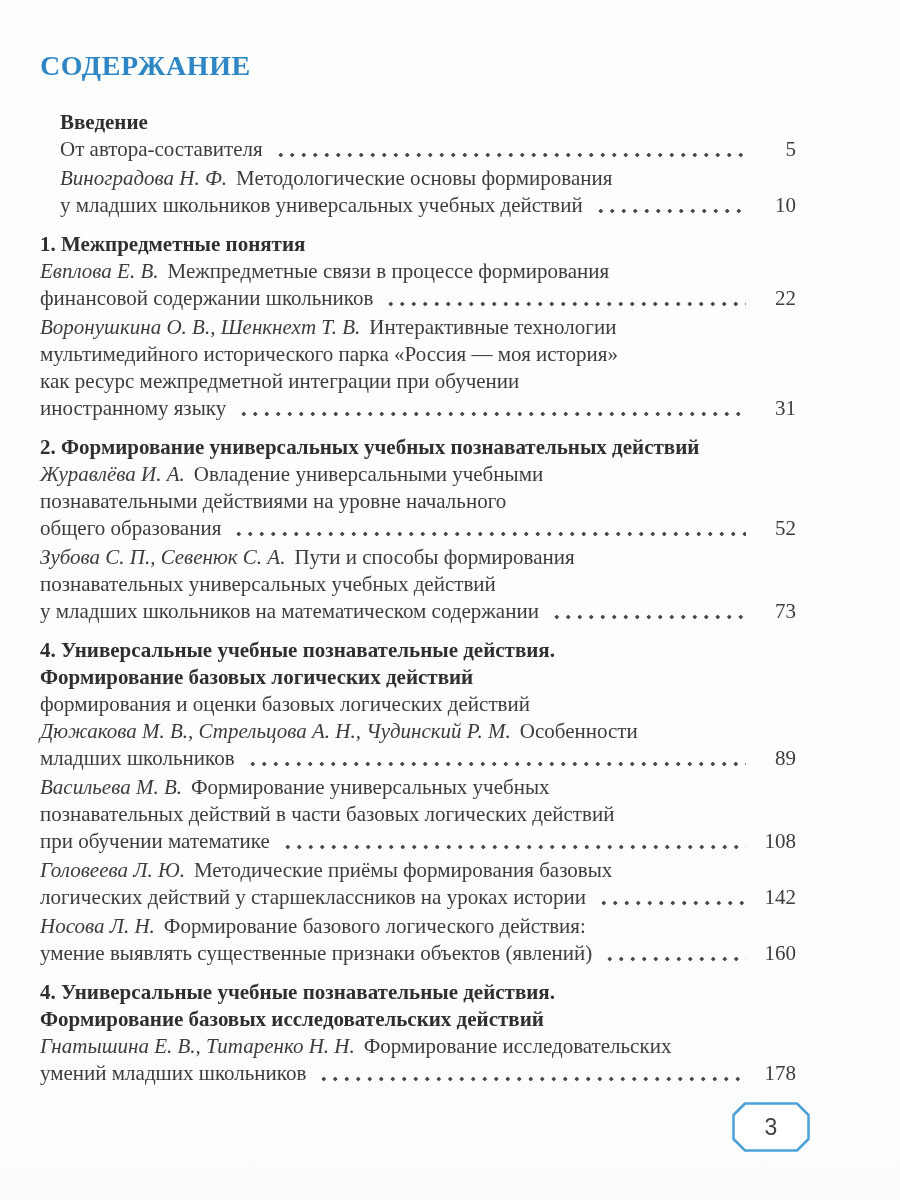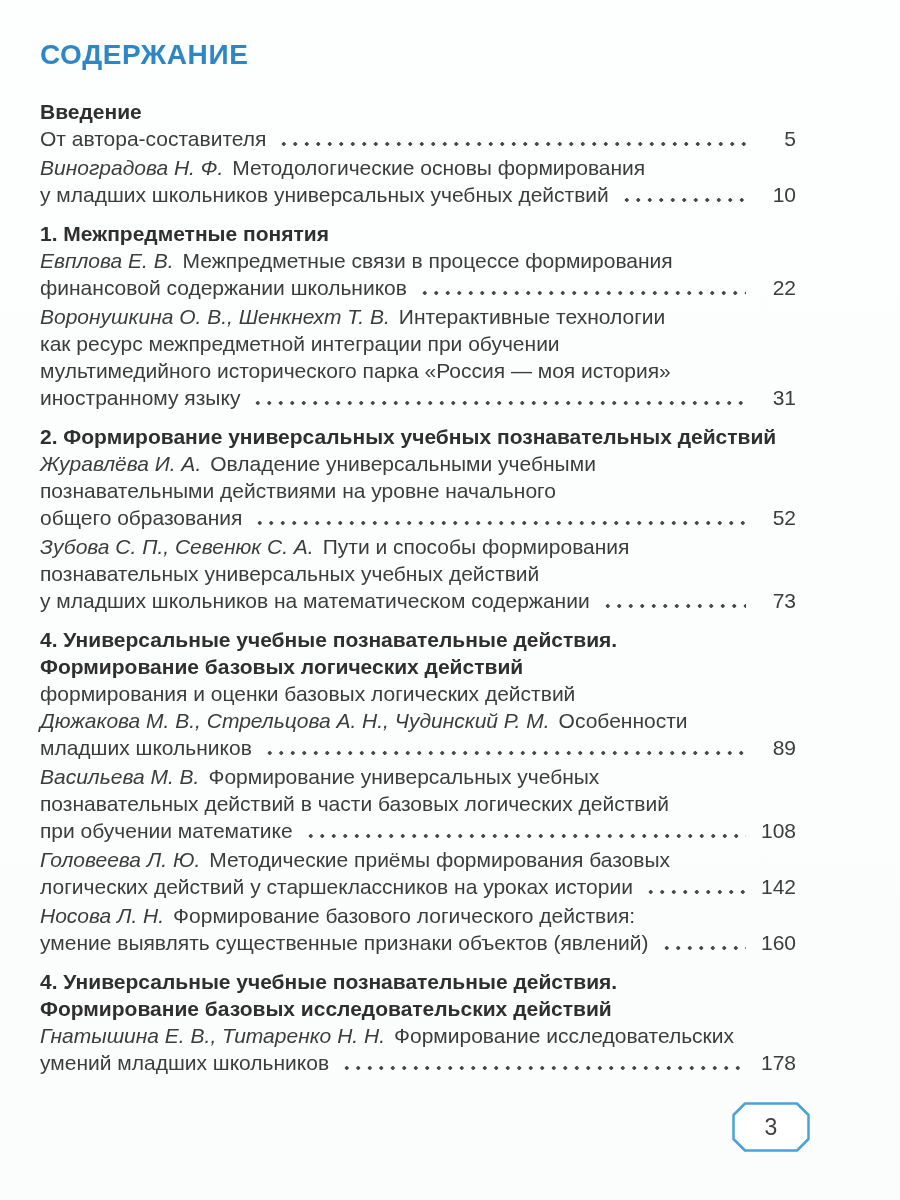--- a/index.html
+++ b/index.html
@@ -17,36 +17,38 @@
   }
   .scan-page {
     position: absolute;
     inset: 0;
     background:
       linear-gradient(180deg, #fdfefe 0%, #fcfdfd 60%, #fbfcfc 100%);
   }
   .toc {
     position: absolute;
     left: 40px;
-    top: 38px;
+    top: 49px;
     width: 756px;
+    font-family: Liberation Serif, serif;
   }
   .toc-title {
     margin: 0;
     font-size: 28px;
     font-weight: bold;
     letter-spacing: 0.6px;
     line-height: 34px;
     color: var(--accent-color, #2e86c5);
   }
   .toc-section {
     margin-top: 12px;
   }
   .toc-section:first-of-type {
     margin-top: 26px;
+    margin-left: 20px;
   }
   .section-heading {
     margin: 0;
     font-size: 21px;
     font-weight: bold;
     line-height: 27px;
     color: #2f2f2f;
     white-space: nowrap;
   }
   .toc-entry {
@@ -141,22 +143,22 @@
             <div class="toc-entry">
               <div class="entry-line"><span class="author">Евплова Е. В.</span><span class="line-text">Межпредметные связи в процессе формирования</span></div>
               <div class="entry-line with-page">
                 <span class="line-text">финансовой содержании школьников</span>
                 <span class="leader"></span>
                 <span class="page-num">22</span>
               </div>
             </div>
             <div class="toc-entry">
               <div class="entry-line"><span class="author">Воронушкина О. В., Шенкнехт Т. В.</span><span class="line-text">Интерактивные технологии</span></div>
+              <div class="entry-line"><span class="line-text">мультимедийного исторического парка «Россия — моя история»</span></div>
               <div class="entry-line"><span class="line-text">как ресурс межпредметной интеграции при обучении</span></div>
-              <div class="entry-line"><span class="line-text">мультимедийного исторического парка «Россия — моя история»</span></div>
               <div class="entry-line with-page">
                 <span class="line-text">иностранному языку</span>
                 <span class="leader"></span>
                 <span class="page-num">31</span>
               </div>
             </div>
           </div>
   </section>
 
   <section class="toc-section">

